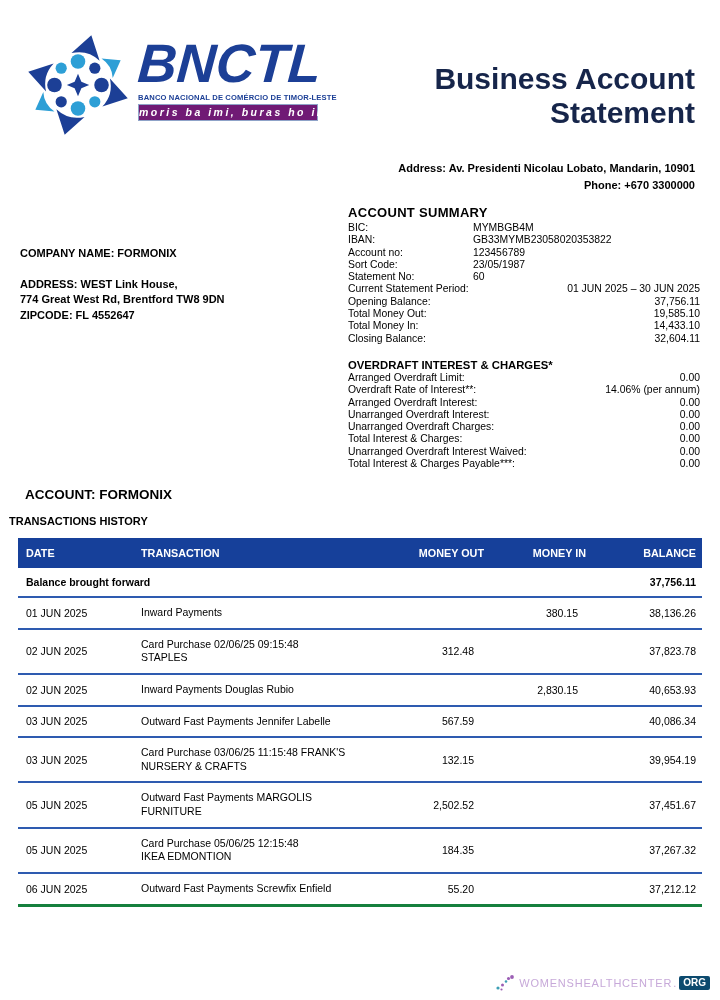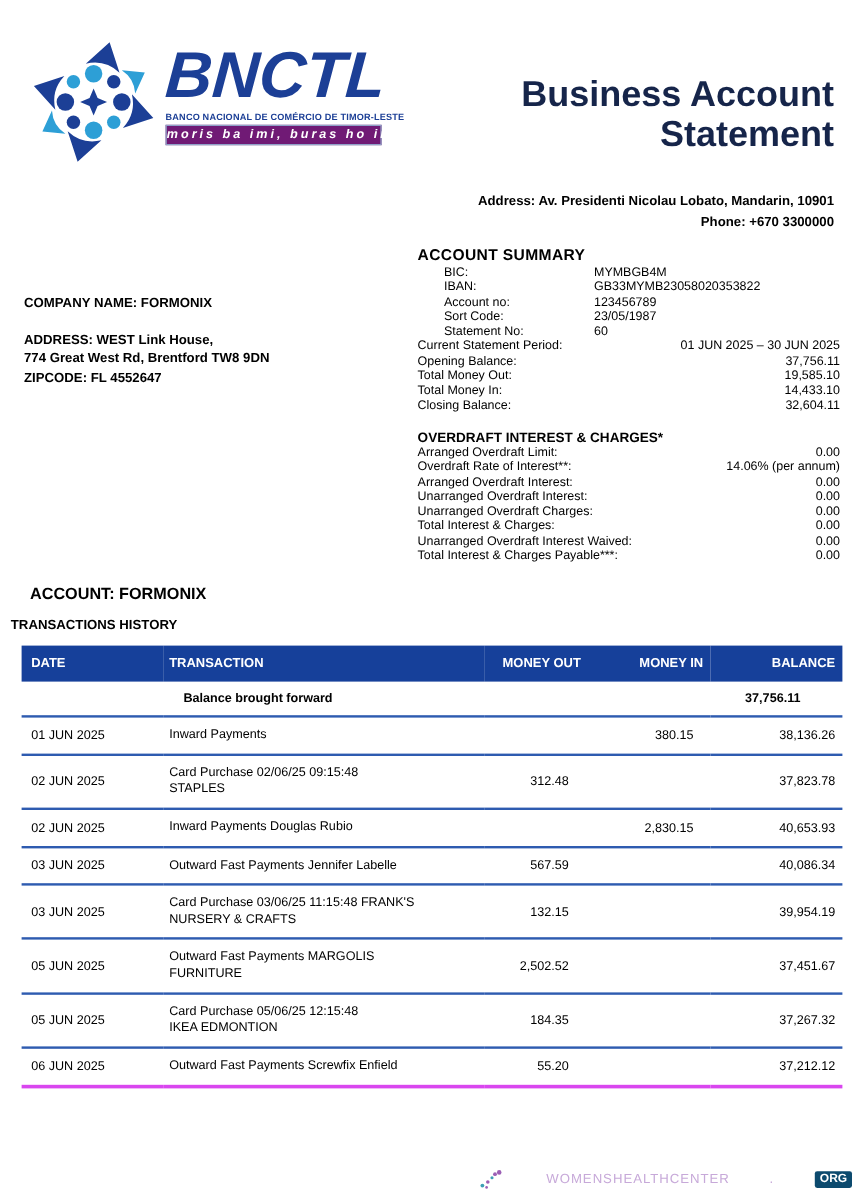--- a/index.html
+++ b/index.html
@@ -32,47 +32,47 @@
   
   .company { position:absolute; left:20px; top:246px; font-size:11px; font-weight:bold; line-height:1.42; }
   .company .gap { height:15px; }
   
   .summary { position:absolute; left:348px; top:205px; width:352px; }
   .summary-heading { font-size:13px; font-weight:bold; letter-spacing:0.3px; margin-bottom:2px; }
   .od { position:absolute; left:348px; top:359px; width:352px; }
   .od-heading { font-size:11.3px; font-weight:bold; margin-bottom:1px; }
   .srow { display:flex; font-size:10.4px; line-height:12.3px; }
   .srow .lbl { white-space:nowrap; }
-  .sr-left .lbl { width:125px; flex:none;margin-left:22px; }
+  .sr-left .lbl { width:125px; flex:none; }
   .sr-left .val { flex:1; text-align:left; }
   .sr-right .lbl { flex:none; }
   .sr-right .val { flex:1; text-align:right; }
   
   .account-heading { position:absolute; left:25px; top:487px; font-size:13.5px; font-weight:bold; }
   .history-heading { position:absolute; left:9px; top:515px; font-size:11px; font-weight:bold; }
   
   table.tx { position:absolute; left:18px; top:538px; width:684px; border-collapse:collapse; table-layout:fixed; }
   .tx col.c-date { width:118px; } .tx col.c-trans { width:268px; }
   .tx col.c-out { width:86px; } .tx col.c-in { width:102px; } .tx col.c-bal { width:110px; }
   .tx thead tr { background:#16409A; height:30px; }
   .tx th { color:#fff; font-size:10.8px; font-weight:bold; vertical-align:middle;margin-left:26px; }
   .tx th.h-date { text-align:left; padding-left:8px; }
   .tx th.h-trans { text-align:left; padding-left:5px; }
   .tx th.h-num { text-align:right; padding-right:6px; }
   .tx tbody tr { border-bottom:2px solid #2E5BB0; }
-  .tx tbody tr:last-child { border-bottom:3px solid #d946ef; }
+  .tx tbody tr:last-child { border-bottom:3px solid #15803d; }
   .tx td { font-size:10.5px; padding-top:8px; padding-bottom:8px; vertical-align:middle; }
   .td-date { padding-left:8px; }
   .td-trans { padding-left:5px; white-space:pre-line; line-height:1.3; }
   .td-out { text-align:right; padding-right:16px; }
   .td-in { text-align:right; padding-right:14px; }
   .td-bal { text-align:right; padding-right:6px; }
-  tr.bbf td { font-weight:bold;text-align:center; }
-  
-  .footer { position:absolute; right:10px; bottom:8px; display:flex; align-items:center;gap:32px; }
+  tr.bbf td { font-weight:bold; }
+  
+  .footer { position:absolute; right:10px; bottom:8px; display:flex; align-items:center; }
   .wm-dots { width:22px; height:18px; margin-right:2px; }
   .wm-text { font-size:11px; color:#C7A9D9; letter-spacing:0.8px; }
   .wm-dot { font-size:11px; color:#C7A9D9; margin:0 1px; }
   .wm-badge { background:#0c4a6e; color:#fff; font-size:10px; font-weight:bold; padding:1px 4px 2px 4px; border-radius:2px; margin-left:2px; }
 </style>
 </head>
 <body>
 
 <div class="page">
 

